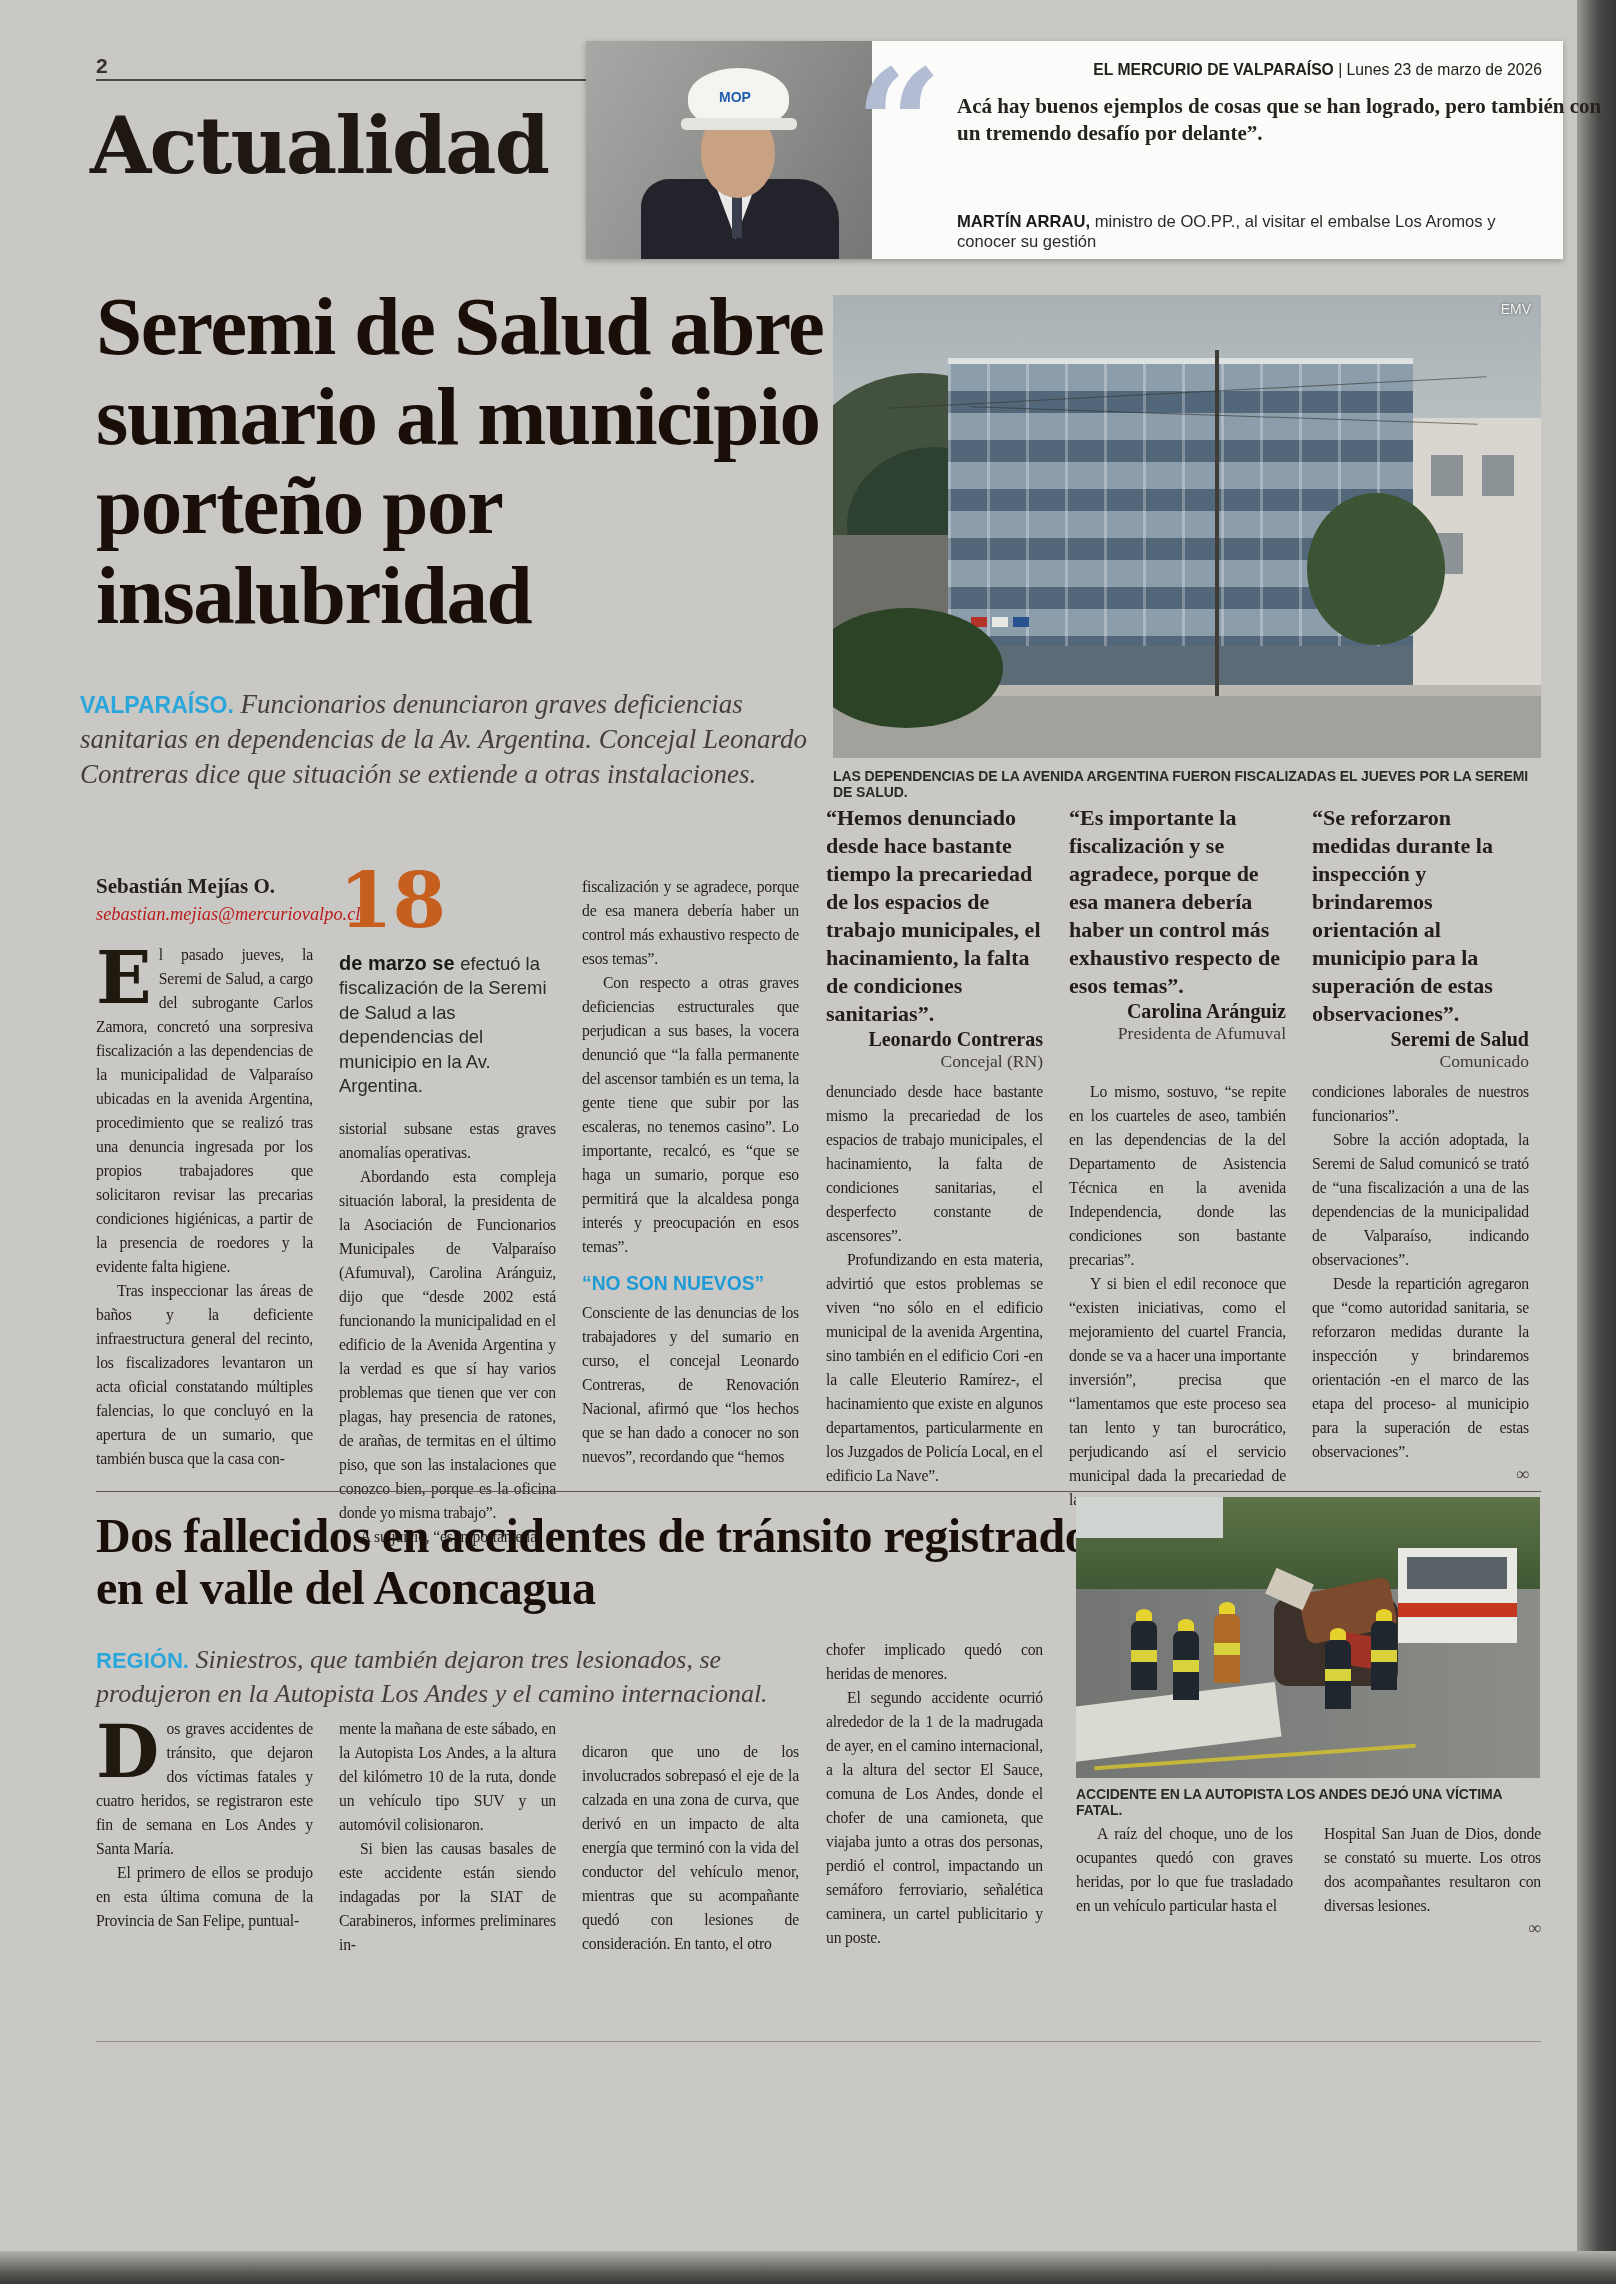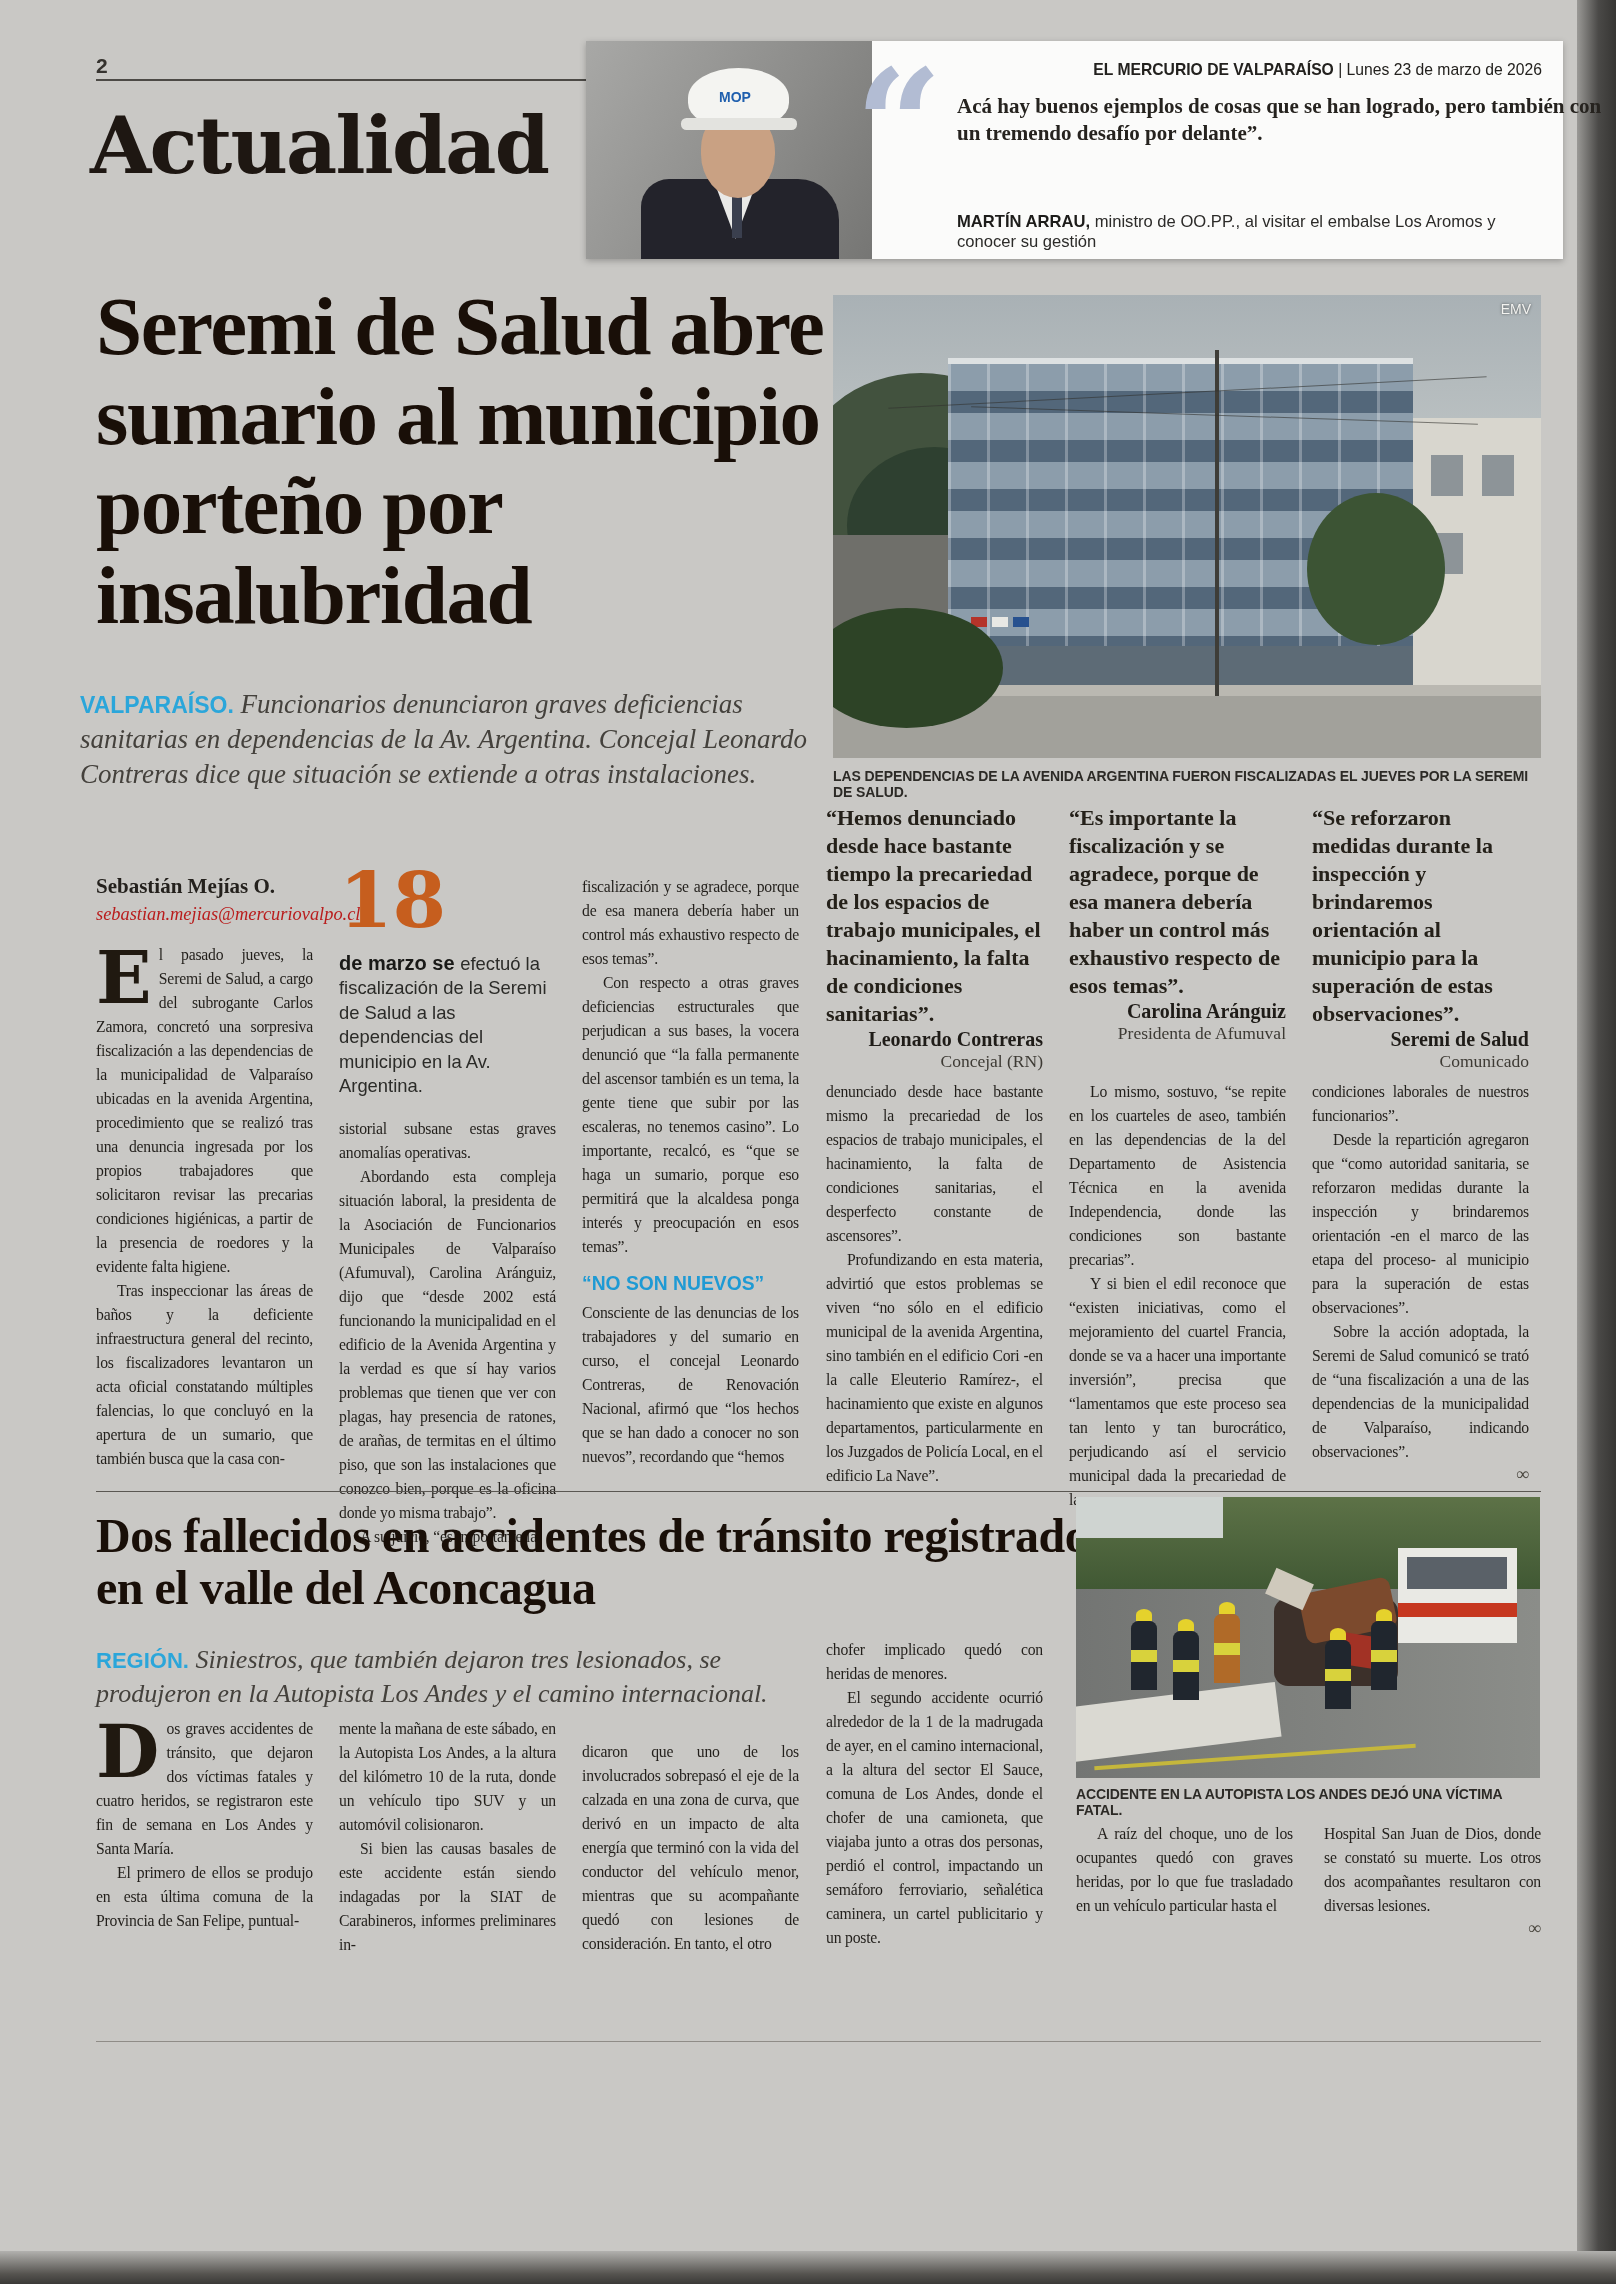--- a/index.html
+++ b/index.html
@@ -224,22 +224,22 @@
     <p class="body ind">Y si bien el edil reconoce que “existen iniciativas, como el mejoramiento del cuartel Francia, donde se va a hacer una importante inversión”, precisa que “lamentamos que este proceso sea tan lento y tan burocrático, perjudicando así el servicio municipal dada la precariedad de las</p>
   </div>
 
   <div class="abs col a1c6">
     <div class="quoteblock">
       <p class="pullquote">“Se reforzaron medidas durante la inspección y brindaremos orientación al municipio para la superación de estas observaciones”.</p>
       <div class="qname">Seremi de Salud</div>
       <div class="qrole">Comunicado</div>
     </div>
     <p class="body">condiciones laborales de nuestros funcionarios”.</p>
+    <p class="body ind">Sobre la acción adoptada, la Seremi de Salud comunicó se trató de “una fiscalización a una de las dependencias de la municipalidad de Valparaíso, indicando observaciones”.</p>
     <p class="body ind">Desde la repartición agregaron que “como autoridad sanitaria, se reforzaron medidas durante la inspección y brindaremos orientación -en el marco de las etapa del proceso- al municipio para la superación de estas observaciones”.</p>
-    <p class="body ind">Sobre la acción adoptada, la Seremi de Salud comunicó se trató de “una fiscalización a una de las dependencias de la municipalidad de Valparaíso, indicando observaciones”.</p>
     <span class="endmark">∞</span>
   </div>
 
   <div class="abs divider1"></div>
 
   <div class="abs headline2">Dos fallecidos en accidentes de tránsito registrados en el valle del Aconcagua</div>
   <div class="abs lead2">
     <span class="tag2">REGIÓN.</span><span> Siniestros, que también dejaron tres lesionados, se produjeron en la Autopista Los Andes y el camino internacional.</span>
   </div>
 

